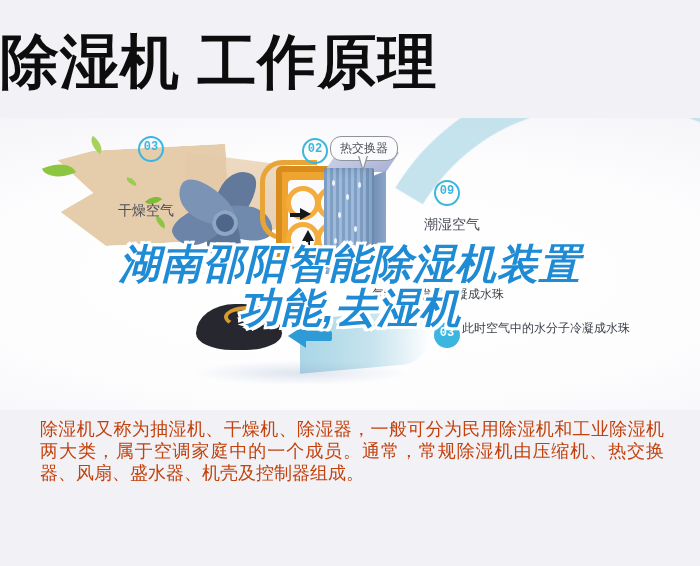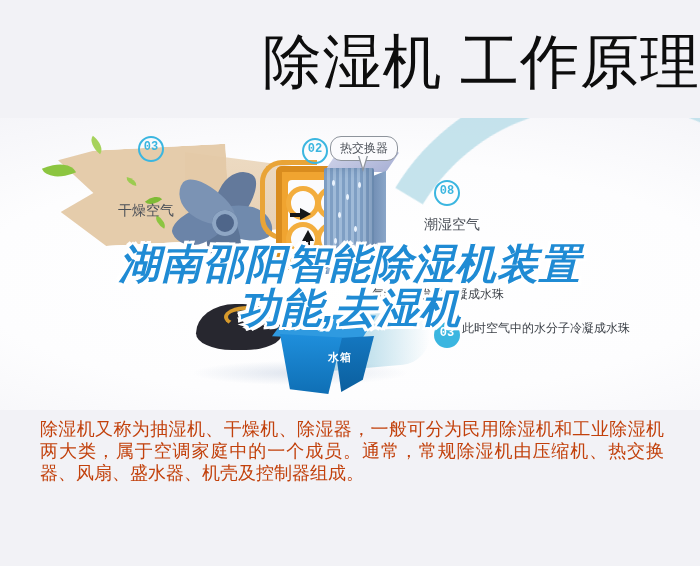--- a/index.html
+++ b/index.html
@@ -8,23 +8,23 @@
     background:#f2f2f6;
     font-family:"Liberation Sans","DejaVu Sans",sans-serif;
     position:relative;
   }
   #root{position:absolute;left:0;top:0;width:700px;height:566px;background:#f2f2f6;}
 
   
   .title-band{position:absolute;left:0;top:16px;width:700px;height:92px;}
   .title-text{
     position:absolute;left:0;top:0;width:700px;
-    text-align:right;
+    text-align:left;
     font-size:59px;line-height:92px;
-    font-weight:normal;
+    font-weight:bold;
     color:#0d0d0d;
     letter-spacing:1px;
     white-space:nowrap;
   }
 
   
   .stage{position:absolute;left:0;top:118px;width:700px;height:292px;overflow:hidden;background:#f2f2f6;}
 
   
   .stage-bg{position:absolute;left:0;top:0;width:700px;height:292px;
@@ -254,28 +254,22 @@
         <div class="drop" style="left:10px;top:70px"></div>
         <div class="drop" style="left:38px;top:84px"></div>
         <div class="drop" style="left:20px;top:92px"></div>
       </div>
     </div>
 
     <div class="base-shadow"></div>
     <div class="compressor"></div>
     <div class="compressor-ring"></div>
 
-    <div class="tank">
-      <div class="tank-top"></div>
-      <div class="tank-side"></div>
-      <div class="tank-front"></div>
-      <div class="tank-label">水箱</div>
-    </div>
-
-    <div class="badge badge-01">08</div>
+
+    <div class="badge badge-01">09</div>
     <div class="cap cap-01">潮湿空气</div>
 
     <div class="badge badge-02">02</div>
     <div class="cap-bubble">热交换器</div>
     <div class="bubble-tail"></div>
     <div class="bubble-tail-in"></div>
 
     <div class="badge badge-03">03</div>
     <div class="cap cap-03">干燥空气</div>
 

